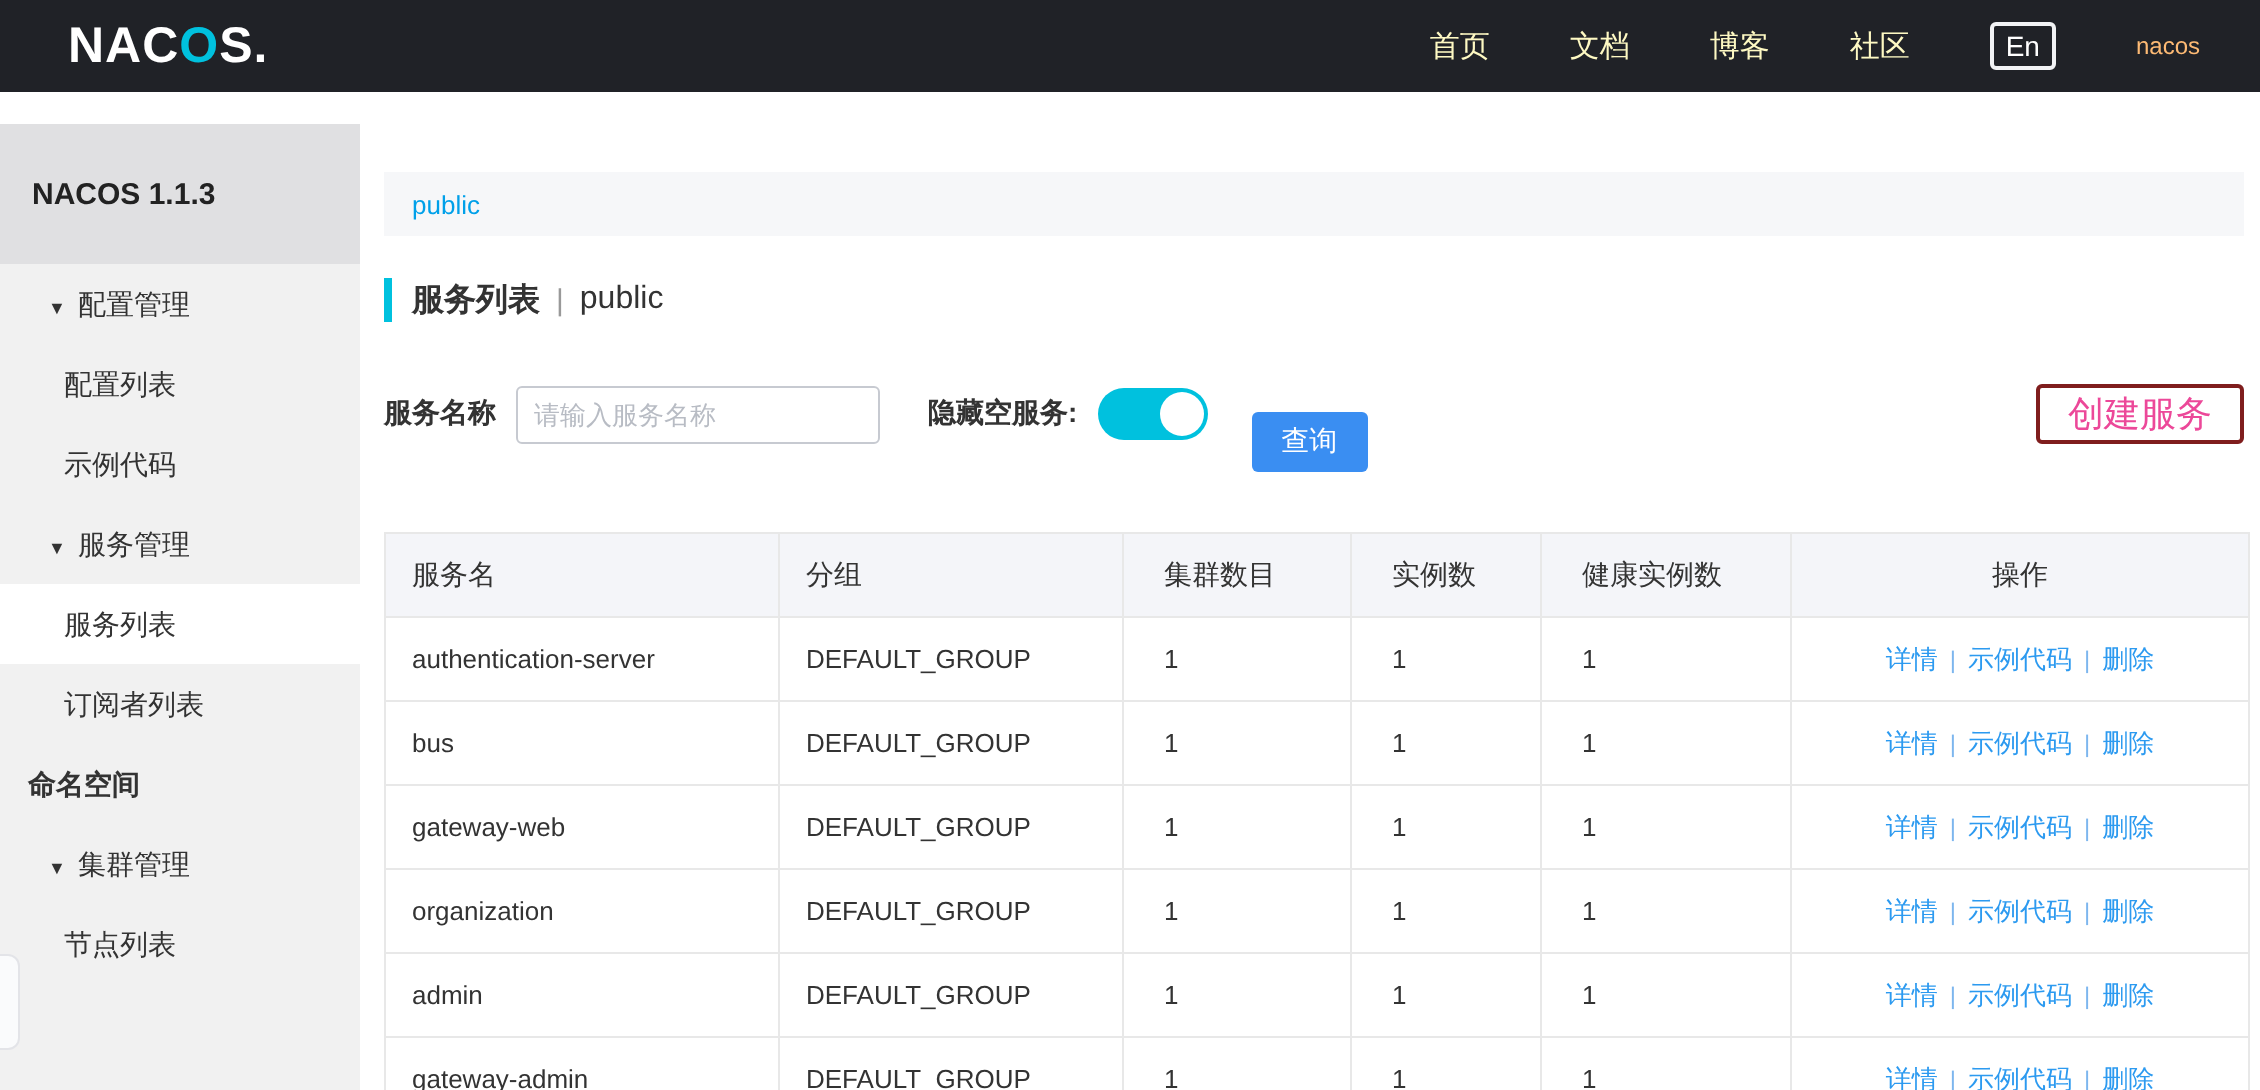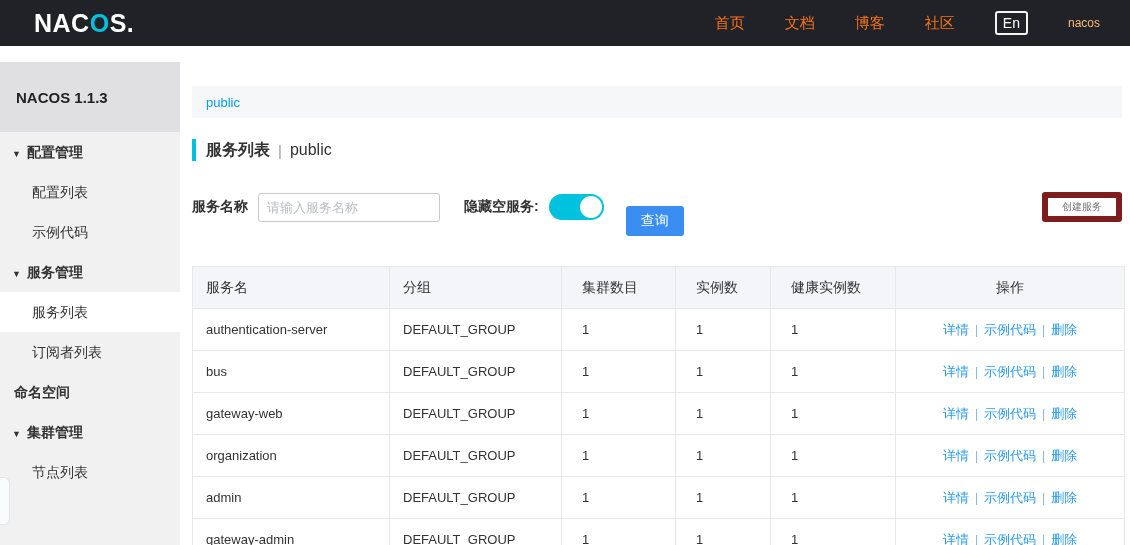--- a/index.html
+++ b/index.html
@@ -11,38 +11,38 @@
 
   
   .navbar {
     position:absolute; top:0; left:0; width:1130px; height:46px;
     background:#202227; display:flex; align-items:center;
     justify-content:space-between; padding:0 30px 0 34px;
   }
   .logo { font-size:25px; font-weight:bold; color:#fff; letter-spacing:.5px; cursor:pointer; }
   .logo .o { color:#00c1de; }
   .nav-links { display:flex; align-items:center; gap:40px; }
-  .nav-link { color:#f97316; font-size:15px; cursor:pointer; }
+  .nav-link { color:#fef9c3; font-size:15px; cursor:pointer; }
   .lang-btn {
     color:#fff; border:2px solid #f2f3f5; border-radius:3px;
     font-size:14px; padding:2px 6px; cursor:pointer;
   }
   .user { color:#fdba74; font-size:12px; cursor:pointer; }
 
   
   .sidebar {
     position:absolute; top:62px; left:0; width:180px; height:483px;
     background:#f1f1f1;
   }
   .version {
     height:70px; background:#e0e0e2; display:flex; align-items:center;
     padding-left:16px; font-size:15px; font-weight:bold; color:#222;
   }
   .menu-item { height:40px; line-height:40px; font-size:14px; color:#333; cursor:pointer; }
-  .group-header { padding-left:12px; font-weight:bold; }
+  .group-header { padding-left:24px; font-weight:normal; }
   .group-header .tri { display:inline-block; width:15px; font-size:9px; color:#333; }
   .child { padding-left:32px; }
   .top-item { padding-left:14px; font-weight:bold; }
   .menu-item.selected { background:#fff; }
   .collapse-handle {
     position:absolute; left:0; top:415px; width:10px; height:48px;
     background:#fafbfc; border:1px solid #e3e4e8; border-left:none;
     border-radius:0 6px 6px 0; cursor:pointer;
   }
 
@@ -81,22 +81,22 @@
     border-radius:50%; background:#fff;
   }
   .btn-primary {
     margin-left:22px; height:30px; padding:0 15px; background:#3a8ef2;
     color:#fff; border:none; border-radius:3px; font-size:14px; cursor:pointer;
     font-family:inherit;
     margin-top:28px;
   }
   .spacer { flex:1; }
   .btn-outline {
-    height:30px; padding:0 14px; background:#fff; color:#737373;
-    border:6px solid #7f1d1d; border-radius:3px; font-size:10px; cursor:pointer;
+    height:30px; padding:0 14px; background:#fff; color:#ec4899;
+    border:2px solid #7f1d1d; border-radius:3px; font-size:18px; cursor:pointer;
     font-family:inherit;
   }
 
   
   .service-table {
     width:932px; margin-top:30px; border-collapse:collapse; table-layout:fixed;
   }
   .service-table th, .service-table td {
     border:1px solid #e8e8e8; height:42px; padding:0 8px 0 13px;
     text-align:left; font-size:13px; color:#333;

